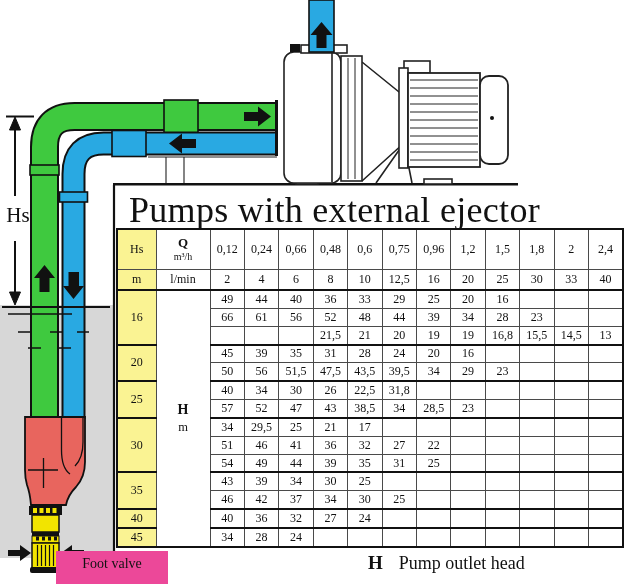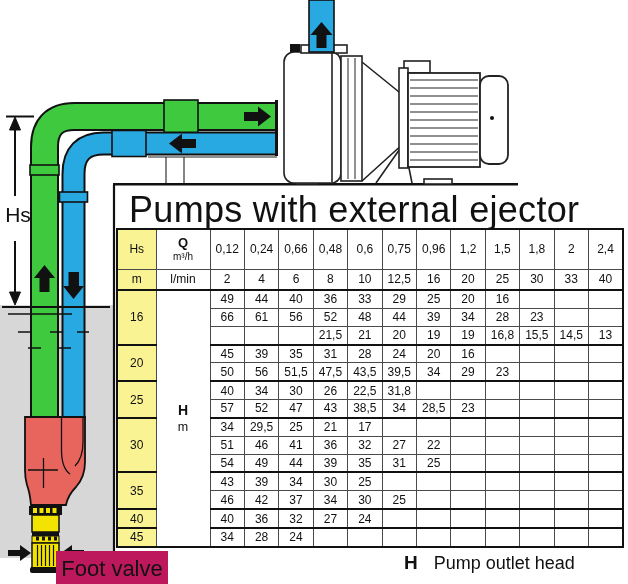--- a/index.html
+++ b/index.html
@@ -1,33 +1,33 @@
 <!DOCTYPE html>
 <html style="--suction-pipe-green: #3fc93f; --delivery-pipe-blue: #29a9e2; --ejector-red: #e8655e; --foot-valve-yellow: #f2e400; --water-gray: #d7d7d7; --table-header-yellow: #faf393;"><head>
 <meta charset="utf-8">
 <style>
   html,body{margin:0;padding:0;background:#fff;}
   .stage{position:relative;width:628px;height:584px;background:#fff;overflow:hidden;
-         font-family:Liberation Sans, sans-serif;color:#111;}
+         font-family:Liberation Serif, serif;color:#111;}
   svg.diagram{position:absolute;left:0;top:0;}
 
   
   .c-green{fill:var(--suction-pipe-green,#3fc93f);}
   .s-green{stroke:var(--suction-pipe-green,#3fc93f);}
   .c-blue{fill:var(--delivery-pipe-blue,#29a9e2);}
   .s-blue{stroke:var(--delivery-pipe-blue,#29a9e2);}
   .c-red{fill:var(--ejector-red,#e8655e);}
   .c-vyellow{fill:var(--foot-valve-yellow,#f2e400);}
   .c-water{fill:var(--water-gray,#d7d7d7);}
 
   .page-title{position:absolute;left:129px;top:189px;font-size:36px;letter-spacing:.3px;
               white-space:nowrap;}
   .hs-dim-label{position:absolute;left:1px;top:203px;width:34px;text-align:center;font-size:21px;}
-  .foot-valve-label{position:absolute;left:56px;top:551px;width:112px;height:33px;background:#be185d;
-                    font-size:22px;text-align:center;padding-top:5px;box-sizing:border-box;
+  .foot-valve-label{position:absolute;left:56px;top:551px;width:112px;height:33px;background:#ec4899;
+                    font-size:14px;text-align:center;padding-top:5px;box-sizing:border-box;
                     white-space:nowrap;}
 
   table.perf{position:absolute;left:116px;top:228px;width:508px;border-collapse:collapse;
              table-layout:fixed;text-align:center;border:2px solid #111;}
   table.perf th,table.perf td{border:1px solid #4a4a4a;padding:0;font-weight:normal;
              font-size:12px;overflow:hidden;white-space:nowrap;}
   table.perf thead tr.h1{height:40px;}
   table.perf thead tr.h2{height:21px;}
   table.perf tbody td{height:16.85px;}
   .yellow{background:var(--table-header-yellow,#faf393);}
@@ -37,21 +37,21 @@
   tr.gs td{border-top:2px solid #111;}
   td.hm-cell{vertical-align:middle;background:#fff;}
   .hm-h{font-weight:bold;font-size:14px;line-height:1.2;}
   .hm-m{font-size:12.5px;line-height:1.3;}
   .corner-hs{font-size:13px;}
 
   .legend{position:absolute;top:552px;font-size:18px;white-space:nowrap;}
   .legend .sym{font-weight:bold;font-size:19px;}
   .legend-hs{left:190px;}
   .legend-hs .sym{margin-right:5px;}
-  .legend-h{left:404px;}
+  .legend-h{left:368px;}
   .legend-h .sym{margin-right:16px;}
 </style>
 </head>
 <body>
 
 <div class="stage">
 
   <svg class="diagram" width="628" height="584" viewBox="0 0 628 584">
 
     <rect class="c-water" x="0" y="305" width="114" height="253"></rect>

